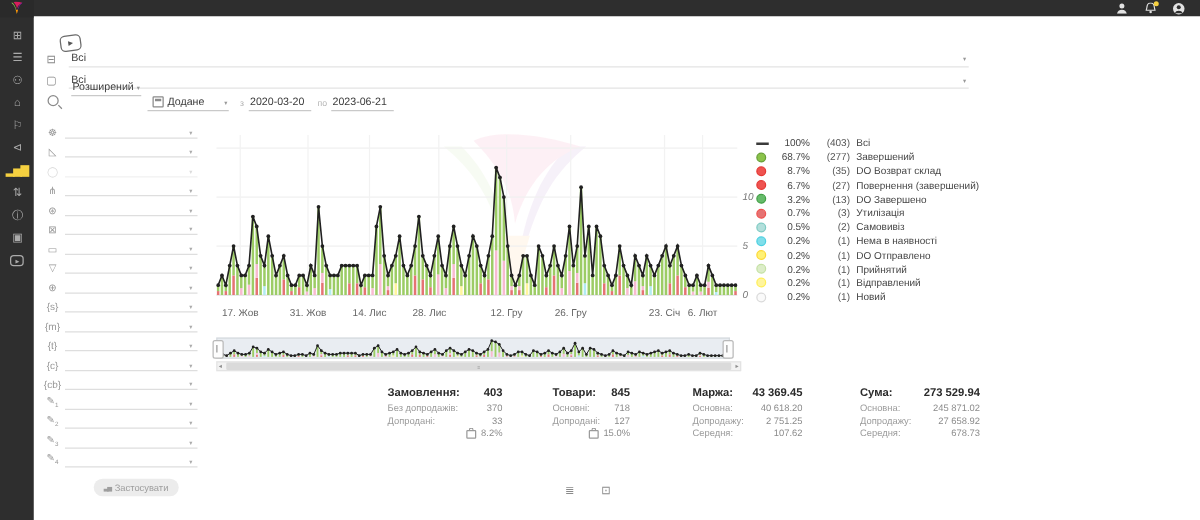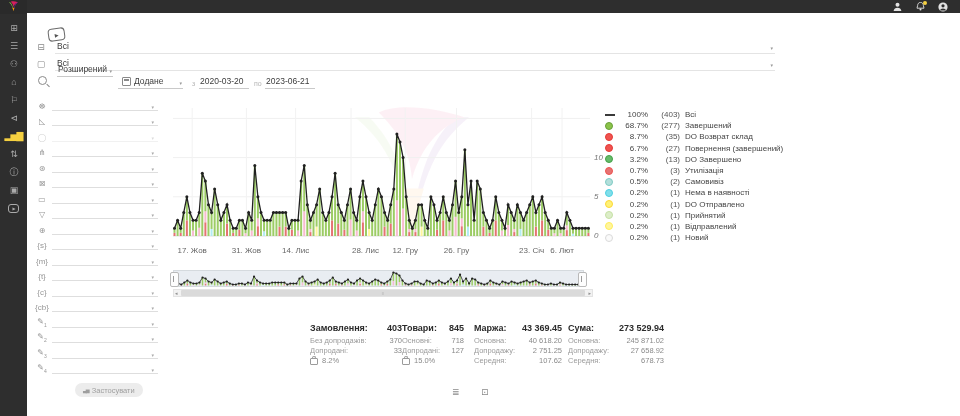--- a/index.html
+++ b/index.html
@@ -64,26 +64,26 @@
   
   .brush{position:absolute;left:146px;top:257px;width:411px;height:17px;background:#e9edf2;border:1px solid #d5dade;box-sizing:border-box;}
   .bhandle{position:absolute;top:1px;width:7px;height:13px;background:#fdfdfd;border:1px solid #b9b9b9;border-radius:2px;z-index:2;}
   .bhandle:after{content:"";position:absolute;left:2px;top:3px;width:1px;height:6px;background:#9a9a9a;}
   .bh-l{left:-4px;} .bh-r{right:-4px;}
   .hscroll{position:absolute;left:146px;top:276px;width:420px;height:8px;background:#f2f2f2;border:1px solid #e3e3e3;box-sizing:border-box;}
   .hs-thumb{position:absolute;left:7px;right:7px;top:0;bottom:0;background:#dadada;border-radius:1px;display:flex;align-items:center;justify-content:center;font-size:4px;color:#9a9a9a;}
   .hs-arr{position:absolute;top:-1px;font-size:5px;color:#8f8f8f;line-height:8px;}
   .hs-arr.l{left:1px;} .hs-arr.r{right:1px;}
   
-  .stats{position:absolute;left:283px;top:308px;display:flex;z-index:2;}
+  .stats{position:absolute;left:283px;top:294px;display:flex;z-index:2;gap:40px;}
   .stat-col{display:flex;flex-direction:column;}
   .stat-title{display:flex;justify-content:space-between;font-size:9px;font-weight:bold;color:#2b2b2b;height:14px;align-items:center;}
   .stat-row{display:flex;justify-content:space-between;font-size:7.5px;color:#9b9b9b;height:10px;align-items:center;}
   .stat-row .v{color:#8a8a8a;}
-  .stat-row.iconrow{justify-content:flex-start;gap:4px;}
+  .stat-row.iconrow{justify-content:flex-end;gap:4px;}
   .bag{width:6px;height:5px;border:1px solid #9b9b9b;border-radius:1px;position:relative;margin-top:2px;}
   .bag:before{content:"";position:absolute;top:-3px;left:1px;width:2px;height:2px;border:1px solid #9b9b9b;border-bottom:none;border-radius:2px 2px 0 0;}
   
   .foot-ico{position:absolute;top:374px;font-size:9px;color:#8a8a8a;cursor:pointer;}
 </style>
 </head>
 <body>
 
 <div class="topbar"></div>
 <div class="logo">
@@ -643,21 +643,21 @@
       <circle cx="412.32222222222225" cy="128.16" r="1.5" fill="#212121"></circle>
       <circle cx="415.41111111111115" cy="128.16" r="1.5" fill="#212121"></circle>
     </svg>
   <span class="ytick" style="top:140px;">10</span>
   <span class="ytick" style="top:179px;">5</span>
   <span class="ytick" style="top:218px;">0</span>
   <div class="xaxis" id="xaxis">
       <span class="xtick" style="left: 19.182px;">17. Жов</span>
       <span class="xtick" style="left: 73.392px;">31. Жов</span>
       <span class="xtick" style="left: 122.598px;">14. Лис</span>
-      <span class="xtick" style="left: 187px; padding-left: 11px;">28. Лис</span>
+      <span class="xtick" style="left: 165px; padding-left: 11px;">28. Лис</span>
       <span class="xtick" style="left: 232.269px;">12. Гру</span>
       <span class="xtick" style="left: 283.56px;">26. Гру</span>
       <span class="xtick" style="left: 358.62px;">23. Січ</span>
       <span class="xtick" style="left: 389.061px;">6. Лют</span>
     </div>
 
   <div class="legend" id="legend">
       <div class="lg-row">
         <span class="lg-sw">
           <span class="lg-line" style="background: rgb(58, 58, 58);"></span>

